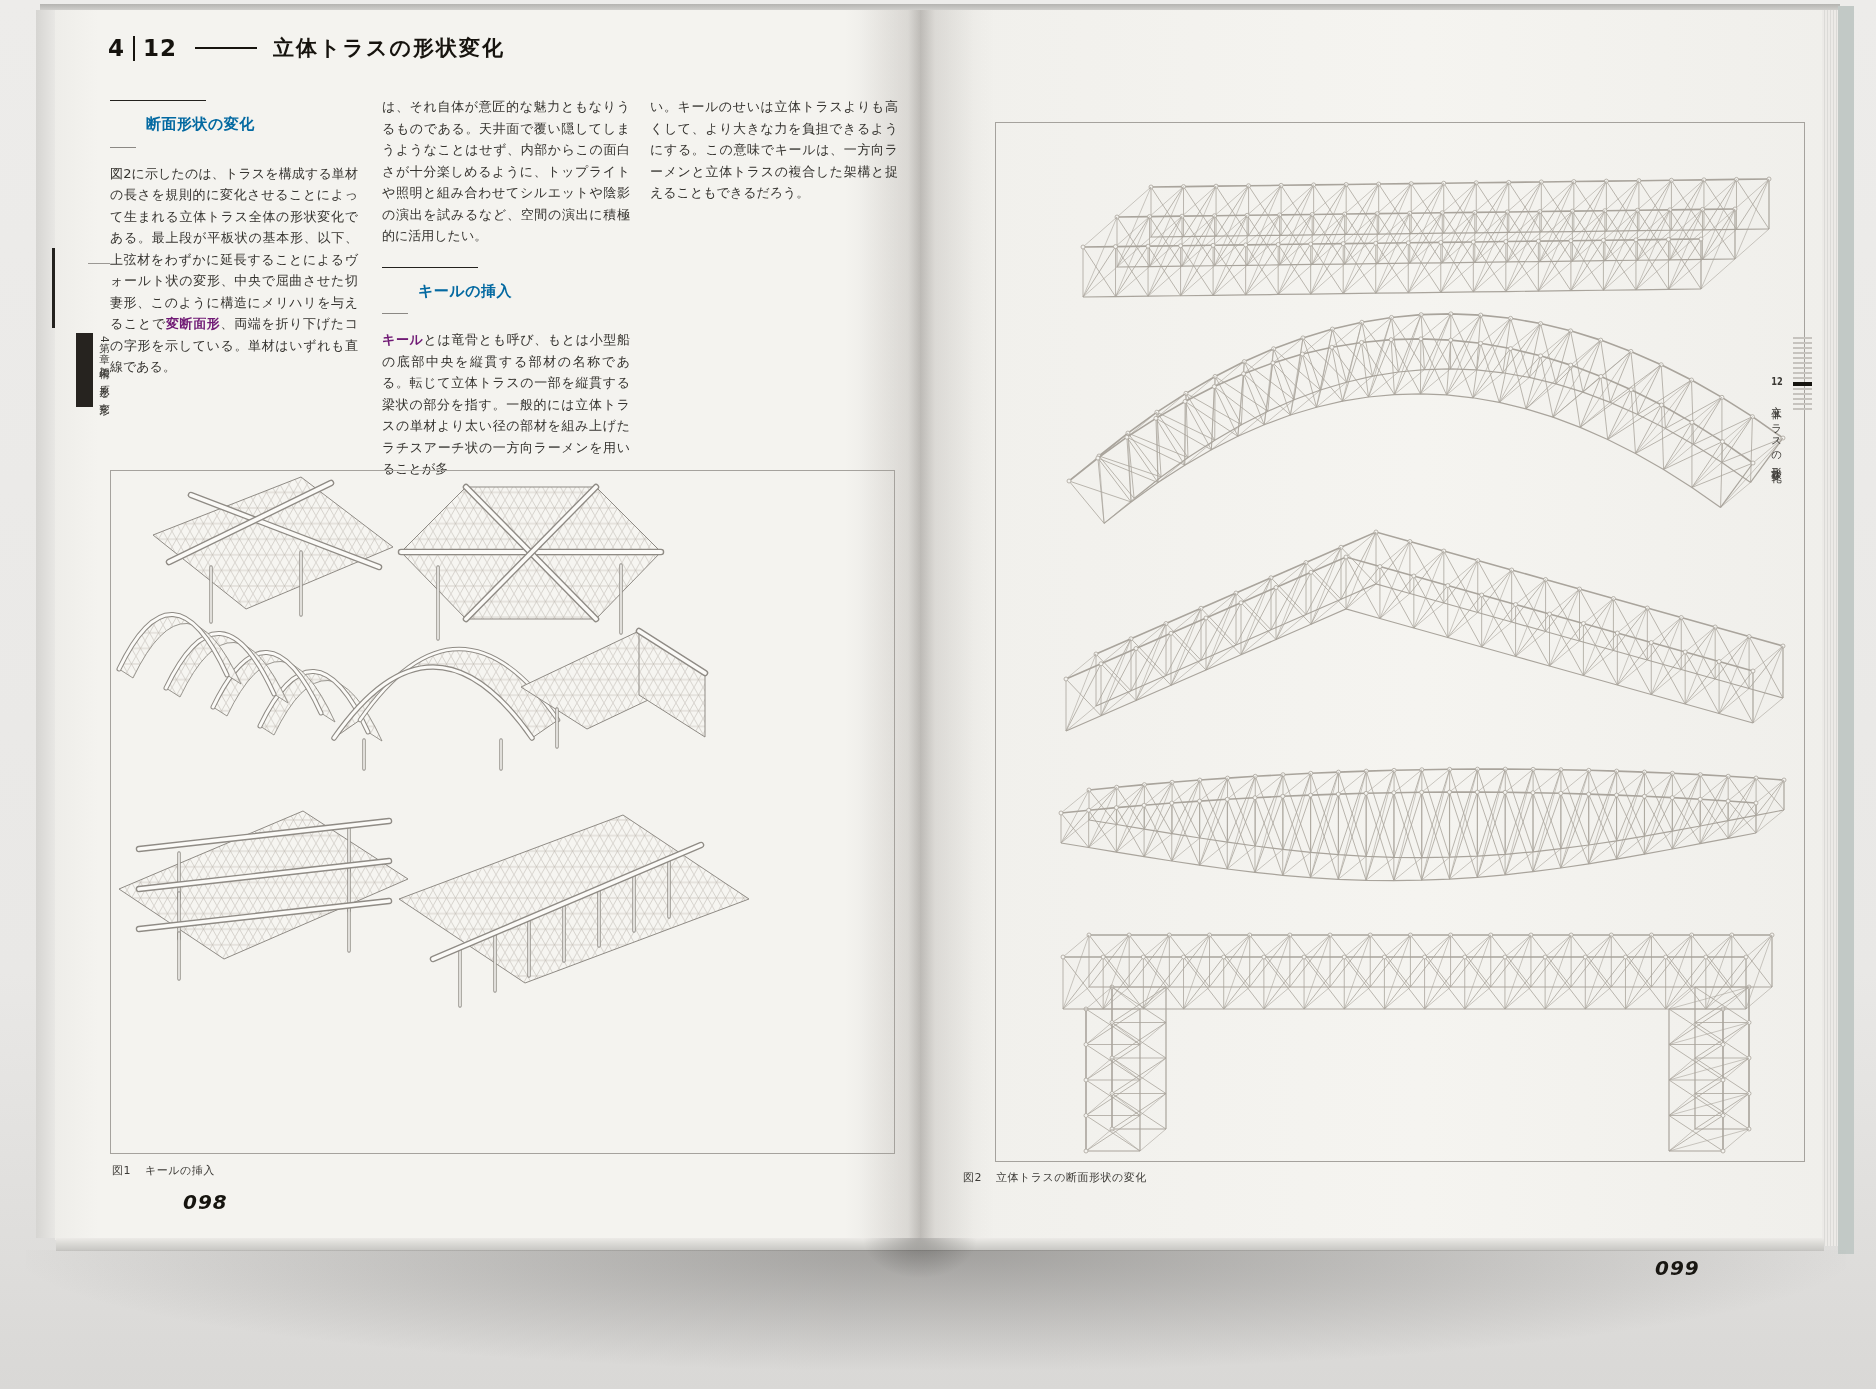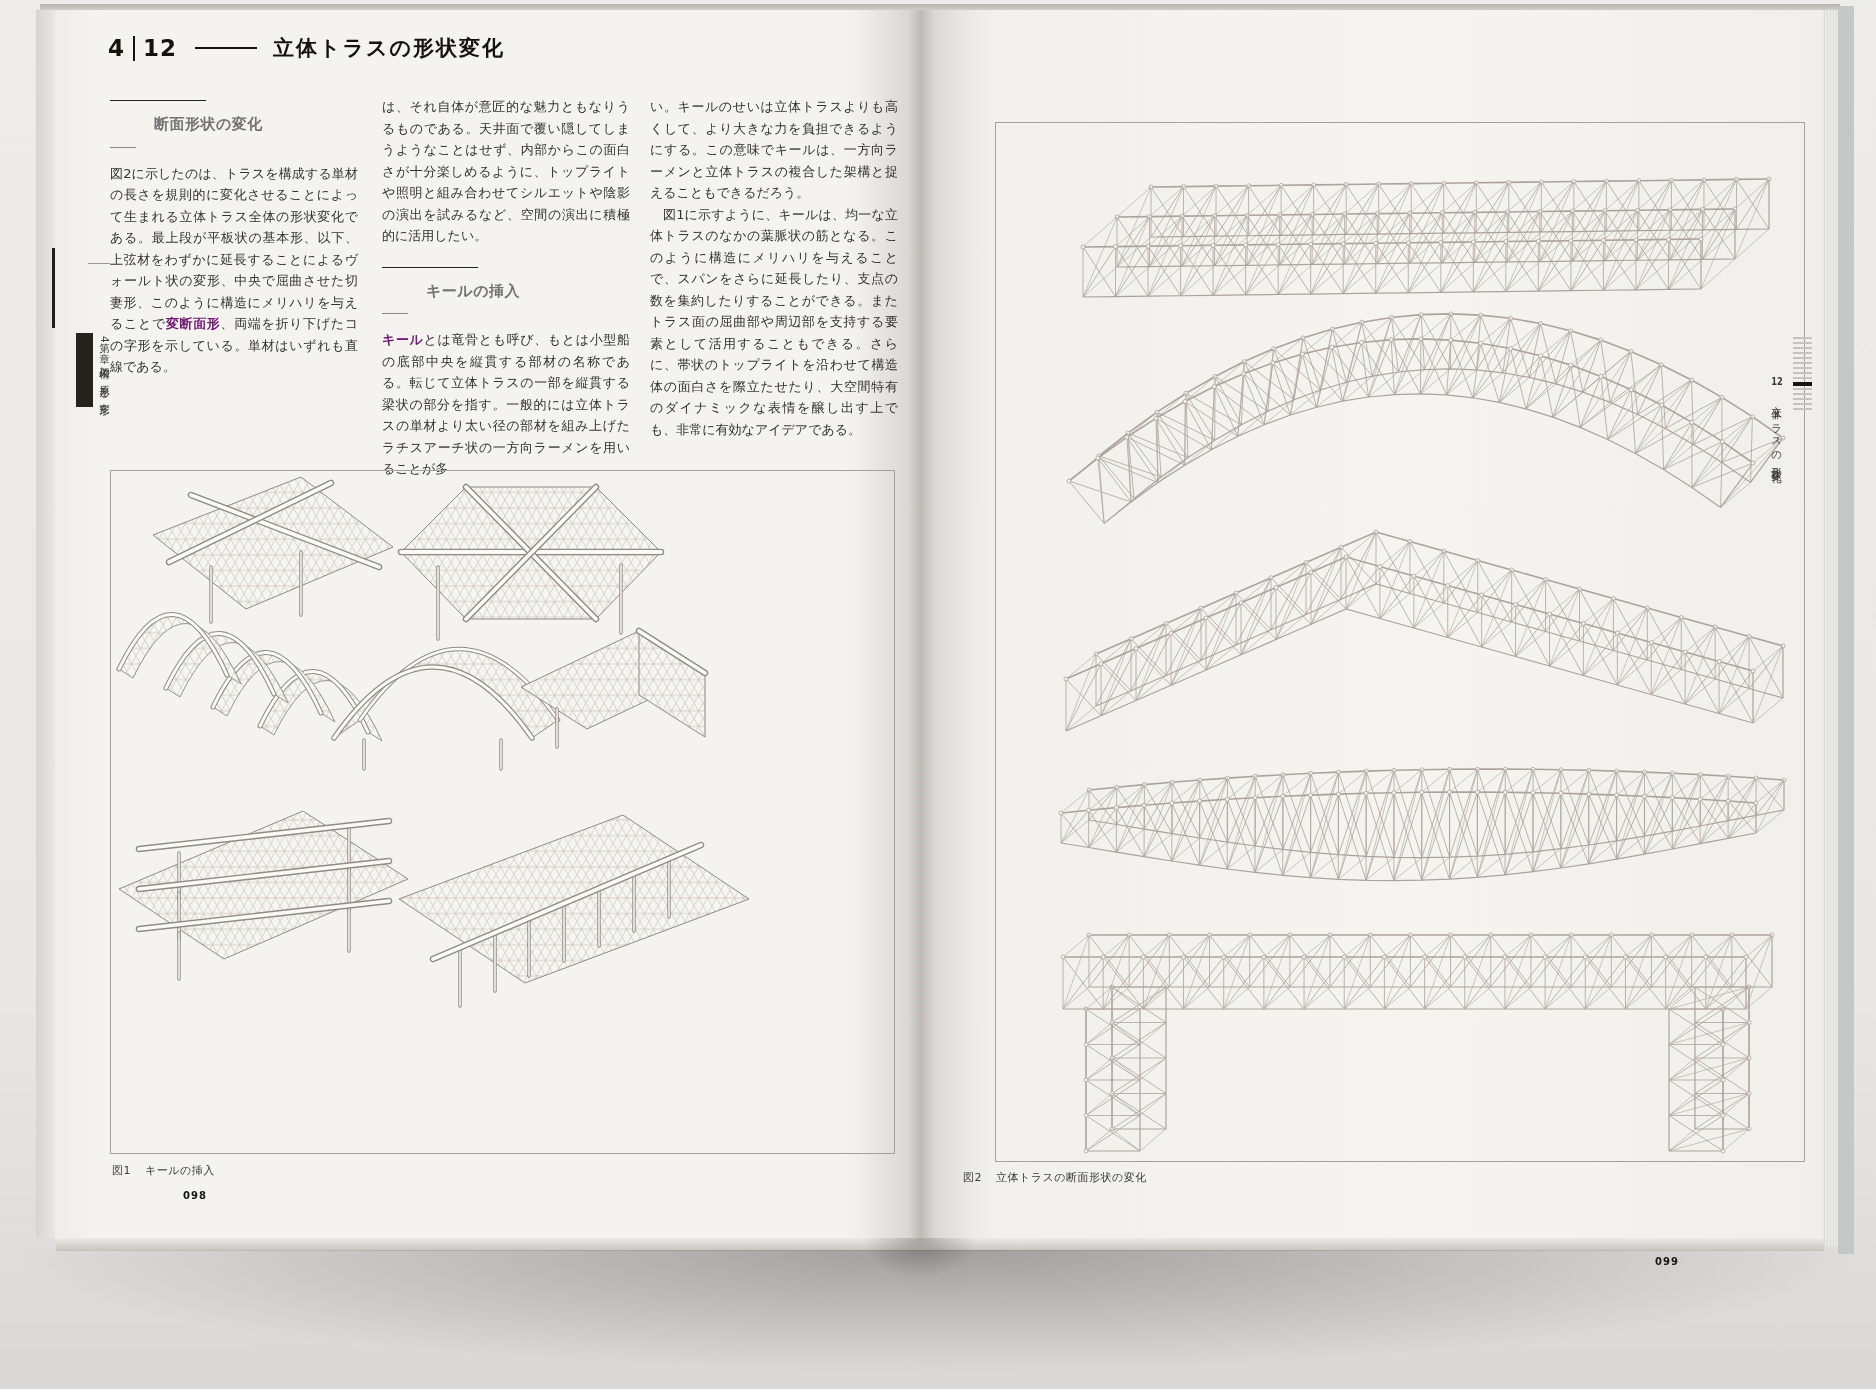--- a/index.html
+++ b/index.html
@@ -39,21 +39,21 @@
   .hdash{width:62px;height:2px;background:#16130e;margin:0 16px 0 18px;}
   .htitle{font-size:21px;font-weight:bold;letter-spacing:2px;}
   .col{position:absolute;top:96px;width:248px;font-size:13px;line-height:21.5px;
     color:#35332f;text-align:justify;text-justify:inter-character;}
   .col p{margin:0;}
   .col p.ind{text-indent:1em;}
   .col b{color:#701a75;}
   .sect{margin:20px 0 15px;}
   .col .sect:first-child{margin-top:4px;}
   .sect .r1{height:1px;background:#23211d;width:96px;margin-bottom:13px;}
-  .sect h3{font-size:15px;margin:8px;color:#737373;letter-spacing:.5px;padding-left:36px;}
+  .sect h3{font-size:15px;margin:0;color:#0369a1;letter-spacing:.5px;padding-left:36px;}
   .sect .r2{height:1px;background:#8b8884;width:26px;margin-top:11px;}
   .col1{left:110px;} .col2{left:382px;} .col3{left:650px;}
   .tabL{position:absolute;left:76px;top:333px;width:17px;height:74px;background:#26231f;}
   .mark-line{position:absolute;left:88px;top:263px;width:22px;height:1px;background:#9b9894;}
   .vtext{writing-mode:vertical-rl;text-orientation:mixed;font-size:10.5px;
     letter-spacing:2px;color:#3a3834;}
   .sideL{position:absolute;left:98px;top:334px;height:260px;}
   .sideR{position:absolute;left:1770px;top:376px;height:260px;}
   .vgap{display:inline-block;width:1px;height:12px;}
   .tcu{text-combine-upright:all;font-weight:bold;}
@@ -61,21 +61,21 @@
   .tick{width:19px;height:2px;background:#c6c3be;margin-bottom:3px;}
   .tick.on{height:4px;background:#16140f;margin-bottom:2px;}
   
   .figbox{position:absolute;border:1px solid #a5a29d;background:transparent;}
   .fig1{left:110px;top:470px;width:783px;height:682px;}
   .fig2{left:995px;top:122px;width:808px;height:1038px;}
   .figbox svg{position:absolute;inset:0;width:100%;height:100%;}
   .cap{position:absolute;font-size:11px;color:#3c3a36;letter-spacing:.5px;}
   .cap .lab{margin-right:14px;}
   .cap1{left:112px;top:1163px;} .cap2{left:963px;top:1170px;}
-  .folio{position:absolute;font-size:10px;font-weight:bold;color:#16140f;letter-spacing:1px;}
+  .folio{position:absolute;font-size:20px;font-weight:bold;color:#16140f;letter-spacing:1px;font-style:italic;}
   .folio-left{left:183px;top:1190px;} .folio-right{left:1655px;top:1256px;}
 </style>
 </head>
 <body>
 
 <div class="scene">
   <div class="top-edge"></div>
   <div class="edgeL"></div>
   <div class="edge-mark"></div>
   <div class="page page-left"></div>
@@ -102,21 +102,20 @@
       <p><span>は、それ自体が意匠的な魅力ともなりうるものである。天井面で覆い隠してしまうようなことはせず、内部からこの面白さが十分楽しめるように、トップライトや照明と組み合わせてシルエットや陰影の演出を試みるなど、空間の演出に積極的に活用したい。</span></p>
       <div class="sect">
         <div class="r1"></div>
         <h3>キールの挿入</h3>
         <div class="r2"></div>
       </div>
       <p><b>キール</b><span>とは竜骨とも呼び、もとは小型船の底部中央を縦貫する部材の名称である。転じて立体トラスの一部を縦貫する梁状の部分を指す。一般的には立体トラスの単材より太い径の部材を組み上げたラチスアーチ状の一方向ラーメンを用いることが多</span></p>
     </div>
   <div class="col col3" id="col3">
       <p><span>い。キールのせいは立体トラスよりも高くして、より大きな力を負担できるようにする。この意味でキールは、一方向ラーメンと立体トラスの複合した架構と捉えることもできるだろう。</span></p>
-      <p class="ind"><span>図1に示すように、キールは、均一な立体トラスのなかの葉脈状の筋となる。このように構造にメリハリを与えることで、スパンをさらに延長したり、支点の数を集約したりすることができる。またトラス面の屈曲部や周辺部を支持する要素として活用することもできる。さらに、帯状のトップライトを沿わせて構造体の面白さを際立たせたり、大空間特有のダイナミックな表情を醸し出す上でも、非常に有効なアイデアである。</span></p>
     </div>
 
   <div class="tabL"></div>
   <div class="mark-line"></div>
   <div class="sideL vtext">
     <span>第4章</span><span class="vgap"></span><span>架構の原形と変形</span>
   </div>
 
   <div class="figbox fig1">
     <svg id="fig1svg" viewBox="110 470 783 682">

